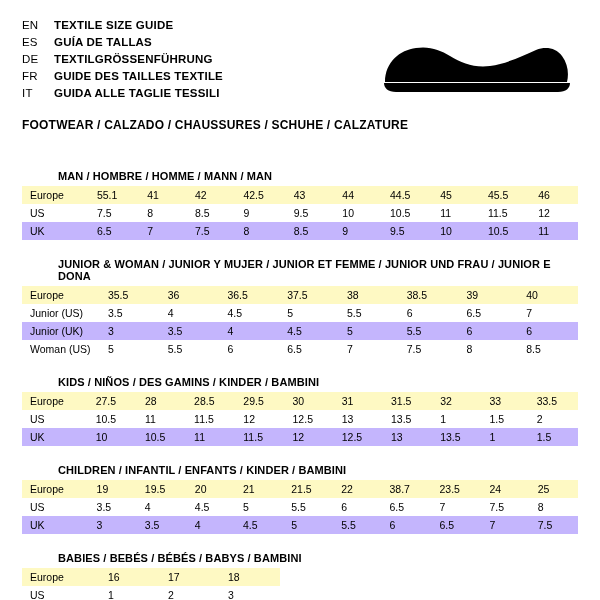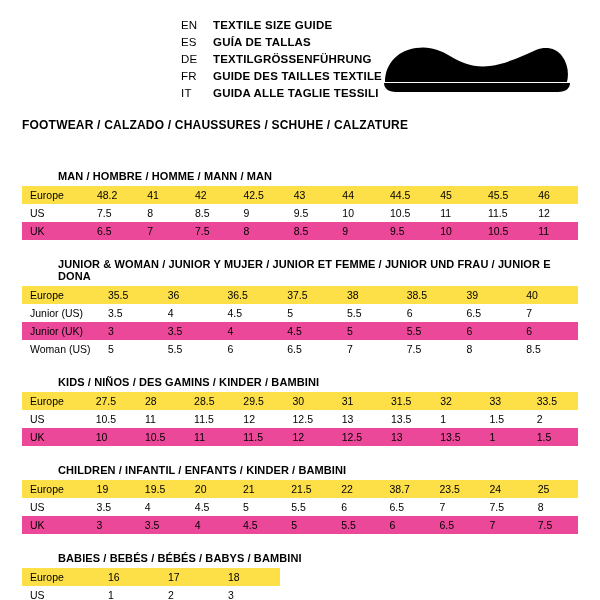--- a/index.html
+++ b/index.html
@@ -18,21 +18,21 @@
     position: relative;
     width: 600px;
     height: 600px;
     box-sizing: border-box;
     padding: 18px 22px 0 22px;
   }
   
   .header {
     display: flex;
     align-items: flex-start;
-    justify-content: flex-end;
+    justify-content: space-between;
   }
   .lang-block {
     display: flex;
     flex-direction: column;
     gap: 2px;
   }
   .lang-row {
     display: flex;
     font-size: 11.5px;
     line-height: 15px;
@@ -80,25 +80,25 @@
     border-collapse: collapse;
     table-layout: fixed;
     font-size: 10.5px;
   }
   table.size-table td {
     padding: 3px 0 3px 8px;
     text-align: left;
     white-space: nowrap;
   }
   table.size-table tr.head td {
-    background: #fde047;
+    background: #fef9c3;
     margin-top: 24px;
   }
   table.size-table tr.alt td {
-    background: #ec4899;
+    background: #c4b5fd;
   }
   .col-label {
     width: 70px;
   }
   .col-val {
     width: 52px;
   }
   
 </style>
 </head>
@@ -139,21 +139,21 @@
   </div>
 
   <div class="footwear-heading">FOOTWEAR / CALZADO / CHAUSSURES / SCHUHE / CALZATURE</div>
 
   <div class="section first">
     <div class="section-title">MAN / HOMBRE / HOMME / MANN / MAN</div>
     <table class="size-table">
       <tbody>
           <tr class="head">
         <td class="col-label">Europe</td>
-        <td class="col-val">48.2</td>
+        <td class="col-val">55.1</td>
         <td class="col-val">41</td>
         <td class="col-val">42</td>
         <td class="col-val">42.5</td>
         <td class="col-val">43</td>
         <td class="col-val">44</td>
         <td class="col-val">44.5</td>
         <td class="col-val">45</td>
         <td class="col-val">45.5</td>
         <td class="col-val">46</td>
       </tr>

